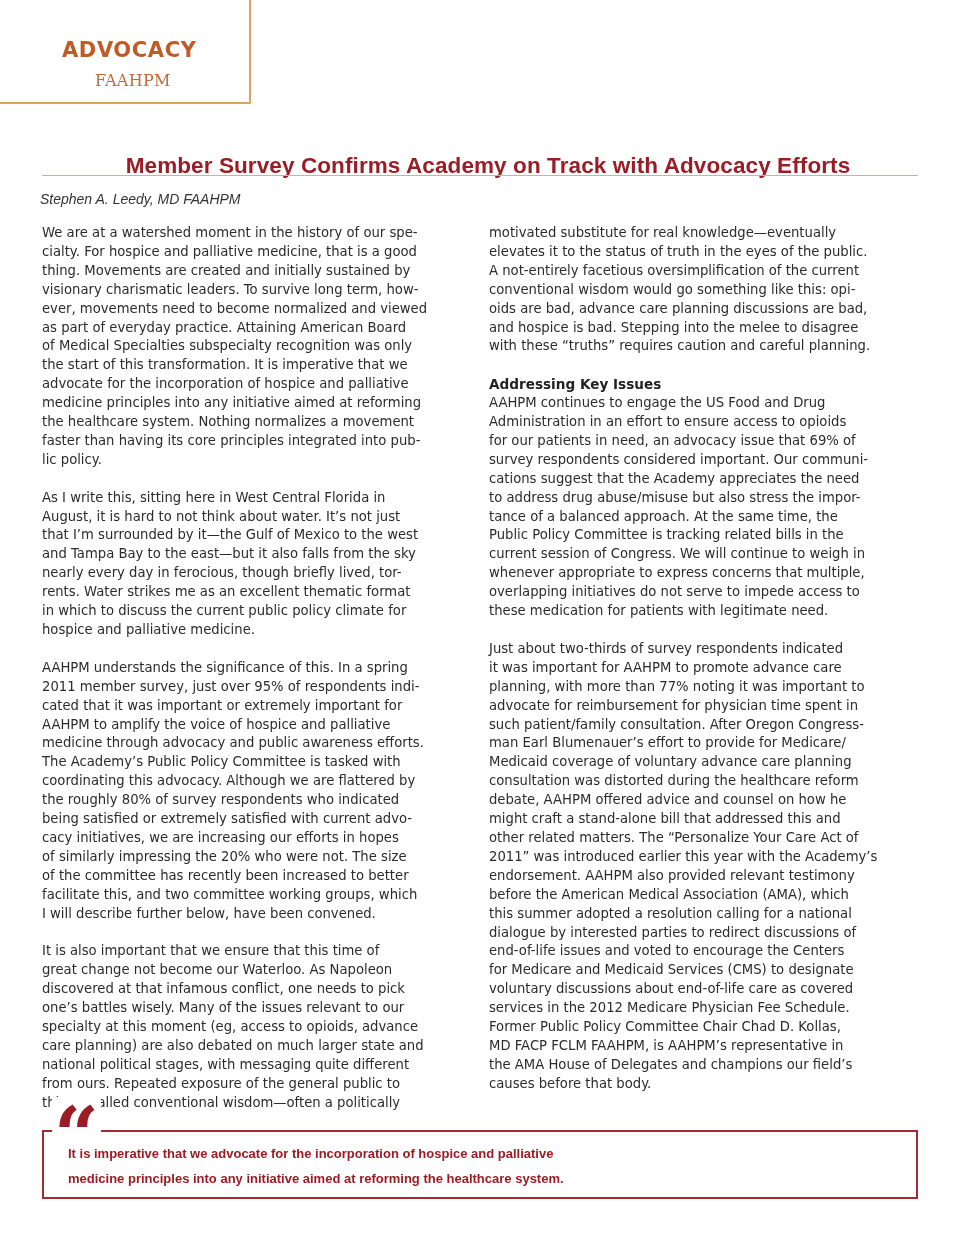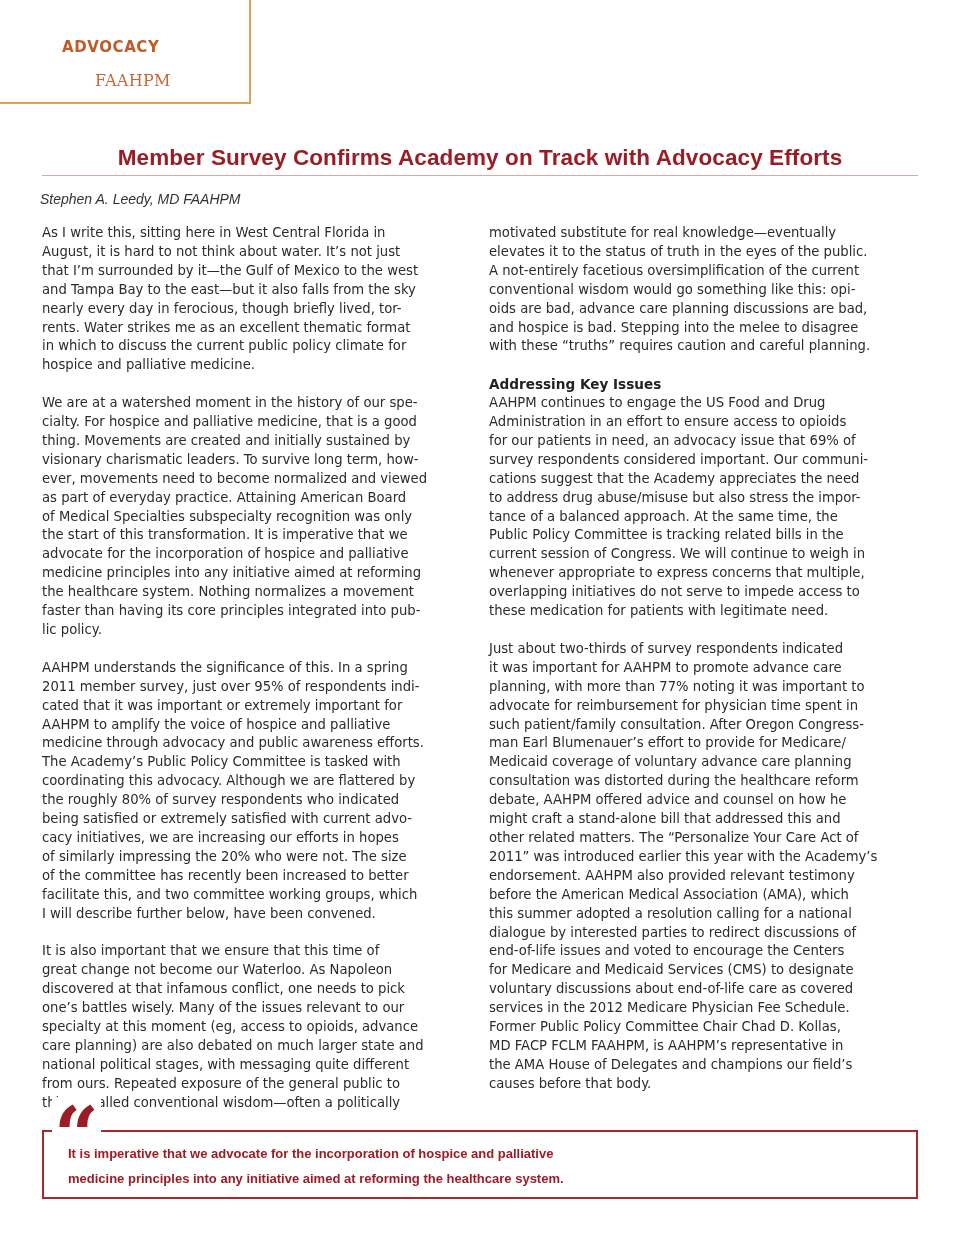--- a/index.html
+++ b/index.html
@@ -1,21 +1,21 @@
 <!DOCTYPE html>
 <html><head>
   <meta charset="utf-8">
   <style>
     html, body { margin: 0; padding: 0; background: #ffffff; }
     body { width: 960px; height: 1242px; position: relative; overflow: hidden;
            font-family: "DejaVu Sans", sans-serif; color: #2b2b2b; }
     .section-box { position: absolute; left: 0; top: 0; width: 251px; height: 104px;
                    border-right: 2px solid #dba35a; border-bottom: 2px solid #dba35a; box-sizing: border-box; }
     .section-label { position: absolute; left: 62px; top: 38px; font-family: "DejaVu Sans", sans-serif;
-                     font-weight: bold; font-size: 15px; letter-spacing: 0.6px; color: #c05a26; }
+                     font-weight: bold; font-size: 21px; letter-spacing: 0.6px; color: #c05a26; }
     .section-sub { position: absolute; left: 95px; top: 71px; font-family: "DejaVu Serif", serif;
                    font-size: 16px; color: #c06a3a; letter-spacing: 0.3px; }
     .title { position: absolute; left: 40px; width: 880px; top: 145px; text-align: center;
              font-family: "Liberation Sans", sans-serif; font-weight: bold; font-size: 22.5px;
              color: #9b1c24; letter-spacing: 0.1px; }
     .title-rule { position: absolute; left: 42px; width: 876px; top: 175px; height: 0;
                   border-top: 1.5px solid #dba8a8; }
     .byline { position: absolute; left: 40px; width: 880px; top: 191px; 
               font-family: "Liberation Sans", sans-serif; font-style: italic; font-size: 14px; color: #333; }
     .col { position: absolute; top: 224px; width: 440px; font-family: "DejaVu Sans", sans-serif;
@@ -33,46 +33,46 @@
                  font-family: "Liberation Sans", sans-serif; font-weight: bold; font-size: 13px;
                  line-height: 25px; color: #9b1c24; white-space: pre-line; }
   </style>
 </head>
 <body>
 
 <div class="section-box"></div>
 <div class="section-label">ADVOCACY</div>
 <div class="section-sub">FAAHPM</div>
 
-<h1 class="title" style="margin:0;">Member Survey Confirms Academy on Track with Advocacy Efforts</h1>
+<h1 class="title" style="margin:8px;">Member Survey Confirms Academy on Track with Advocacy Efforts</h1>
 <div class="title-rule"></div>
 <div class="byline">Stephen A. Leedy, MD FAAHPM</div>
 
 <div class="col left">
-  <p>As I write this, sitting here in West Central Florida in
-August, it is hard to not think about water. It’s not just
-that I’m surrounded by it—the Gulf of Mexico to the west
-and Tampa Bay to the east—but it also falls from the sky
-nearly every day in ferocious, though briefly lived, tor-
-rents. Water strikes me as an excellent thematic format
-in which to discuss the current public policy climate for
-hospice and palliative medicine.</p>
   <p>We are at a watershed moment in the history of our spe-
 cialty. For hospice and palliative medicine, that is a good
 thing. Movements are created and initially sustained by
 visionary charismatic leaders. To survive long term, how-
 ever, movements need to become normalized and viewed
 as part of everyday practice. Attaining American Board
 of Medical Specialties subspecialty recognition was only
 the start of this transformation. It is imperative that we
 advocate for the incorporation of hospice and palliative
 medicine principles into any initiative aimed at reforming
 the healthcare system. Nothing normalizes a movement
 faster than having its core principles integrated into pub-
 lic policy.</p>
+  <p>As I write this, sitting here in West Central Florida in
+August, it is hard to not think about water. It’s not just
+that I’m surrounded by it—the Gulf of Mexico to the west
+and Tampa Bay to the east—but it also falls from the sky
+nearly every day in ferocious, though briefly lived, tor-
+rents. Water strikes me as an excellent thematic format
+in which to discuss the current public policy climate for
+hospice and palliative medicine.</p>
   <p>AAHPM understands the significance of this. In a spring
 2011 member survey, just over 95% of respondents indi-
 cated that it was important or extremely important for
 AAHPM to amplify the voice of hospice and palliative
 medicine through advocacy and public awareness efforts.
 The Academy’s Public Policy Committee is tasked with
 coordinating this advocacy. Although we are flattered by
 the roughly 80% of survey respondents who indicated
 being satisfied or extremely satisfied with current advo-
 cacy initiatives, we are increasing our efforts in hopes

